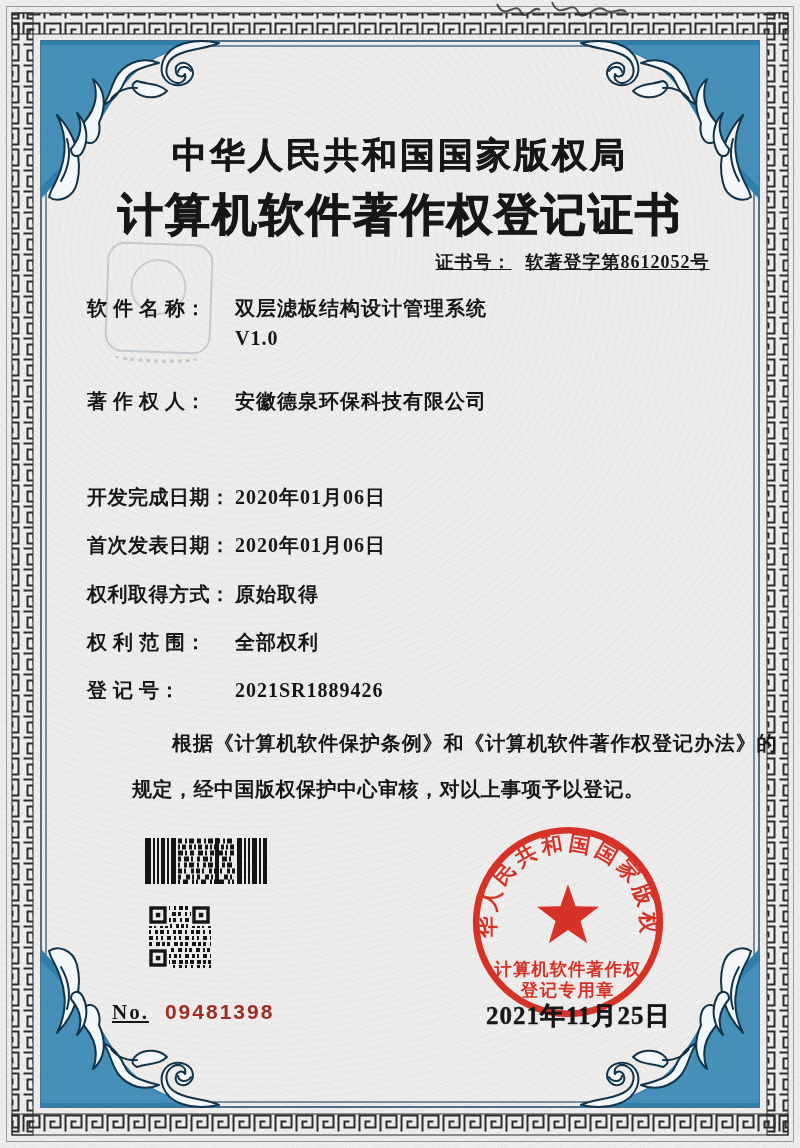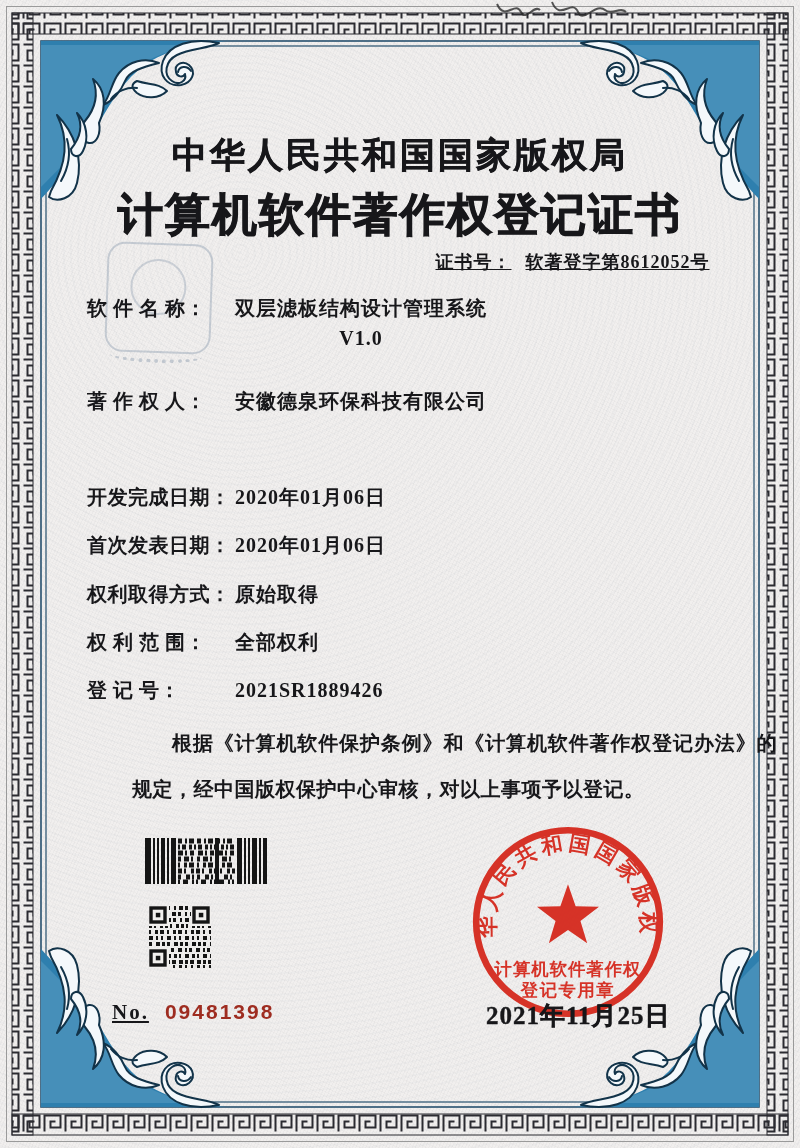--- a/index.html
+++ b/index.html
@@ -33,21 +33,21 @@
   }
   .certno{
     top:250px;left:400px;width:345px;text-align:center;
     font-size:18px;font-weight:bold;letter-spacing:1px;text-decoration:underline;
   }
   .certno .lbl{margin-right:14px;}
 
   
   .row{left:87px;display:flex;z-index:2;font-weight:bold;font-size:20px;line-height:30px;}
   .row .lbl{width:148px;flex:0 0 148px;letter-spacing:0.5px;}
-  .row .val{letter-spacing:1px;text-align:center;}
+  .row .val{letter-spacing:1px;}
   .r1{top:293px;} .r2{top:386px;} .r3{top:482px;} .r4{top:530px;}
   .r5{top:579px;} .r6{top:627px;} .r7{top:675px;}
 
   .statement{
     top:720px;left:86px;width:645px;z-index:2;
     font-size:20px;font-weight:bold;line-height:46px;
     letter-spacing:0.5px;text-indent:2em;text-align:justify;margin-left:46px;
   }
 
   

